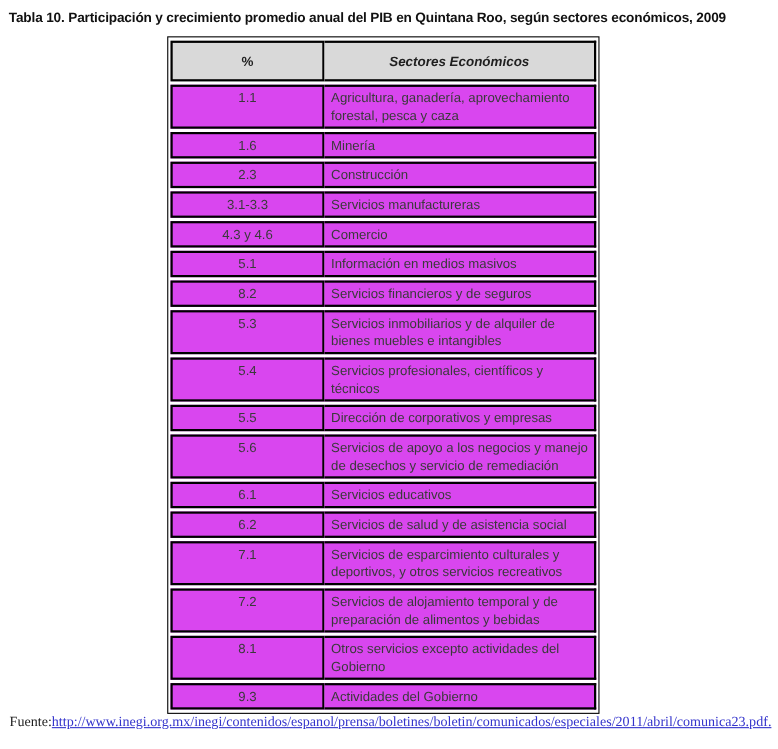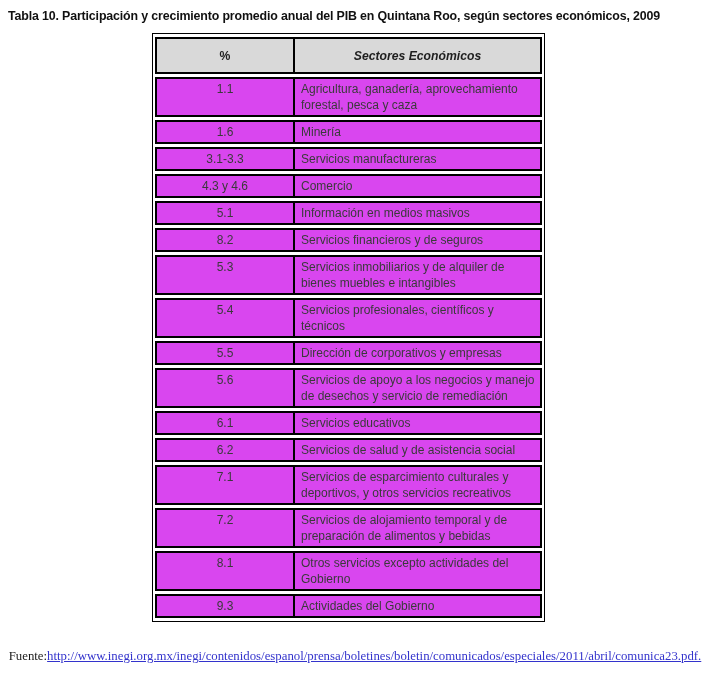--- a/index.html
+++ b/index.html
@@ -109,20 +109,24 @@
     <tbody id="table-body">
         <tr>
           <td class="pct">1.1</td>
           <td class="sector">Agricultura, ganadería, aprovechamiento forestal, pesca y caza</td>
         </tr>
         <tr>
           <td class="pct">1.6</td>
           <td class="sector">Minería</td>
         </tr>
         <tr>
+          <td class="pct">2.3</td>
+          <td class="sector">Construcción</td>
+        </tr>
+        <tr>
           <td class="pct">3.1-3.3</td>
           <td class="sector">Servicios manufactureras</td>
         </tr>
         <tr>
           <td class="pct">4.3 y 4.6</td>
           <td class="sector">Comercio</td>
         </tr>
         <tr>
           <td class="pct">5.1</td>
           <td class="sector">Información en medios masivos</td>

